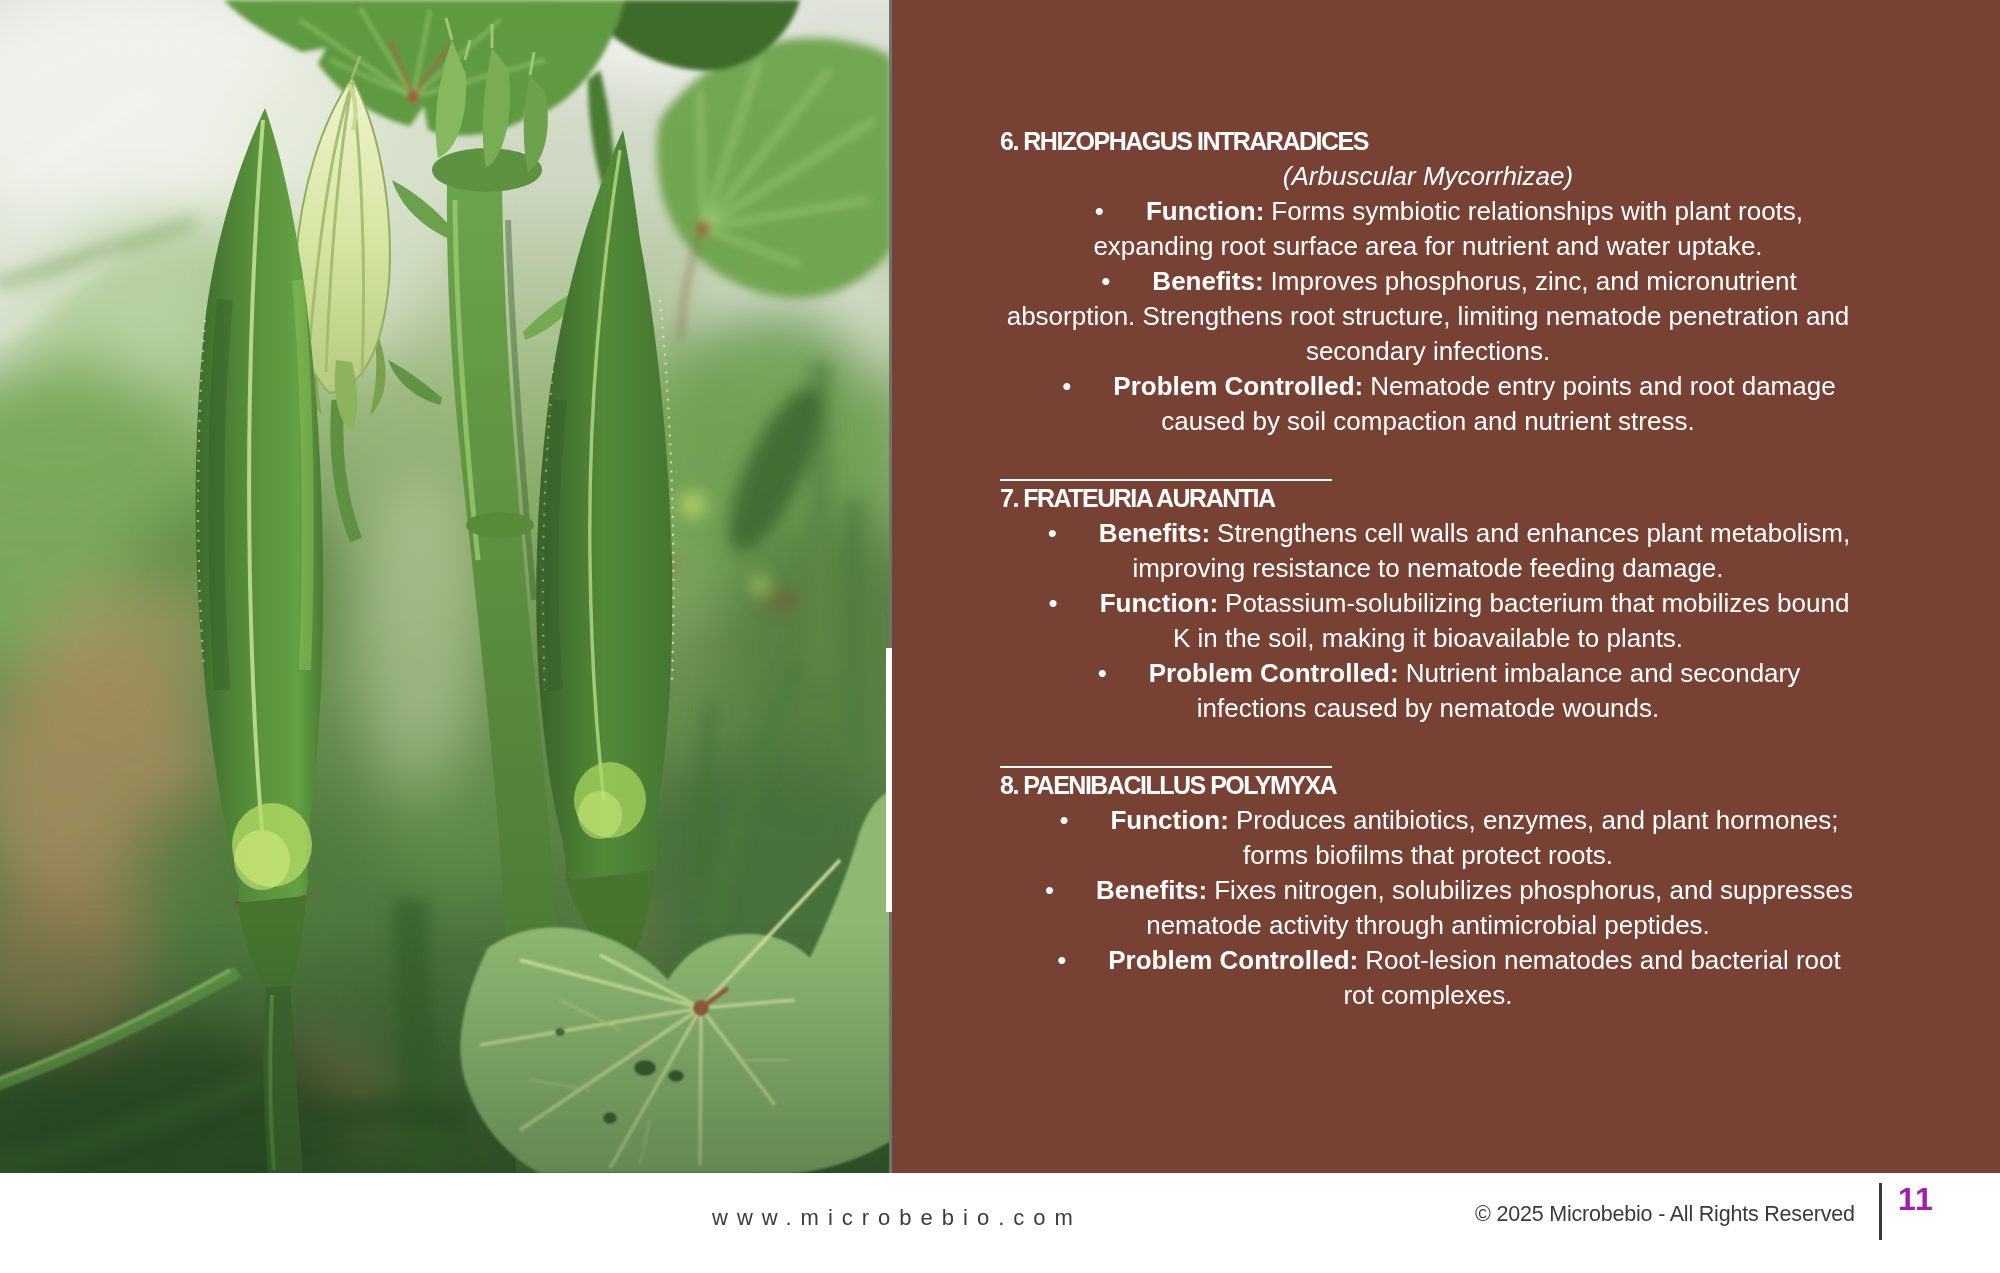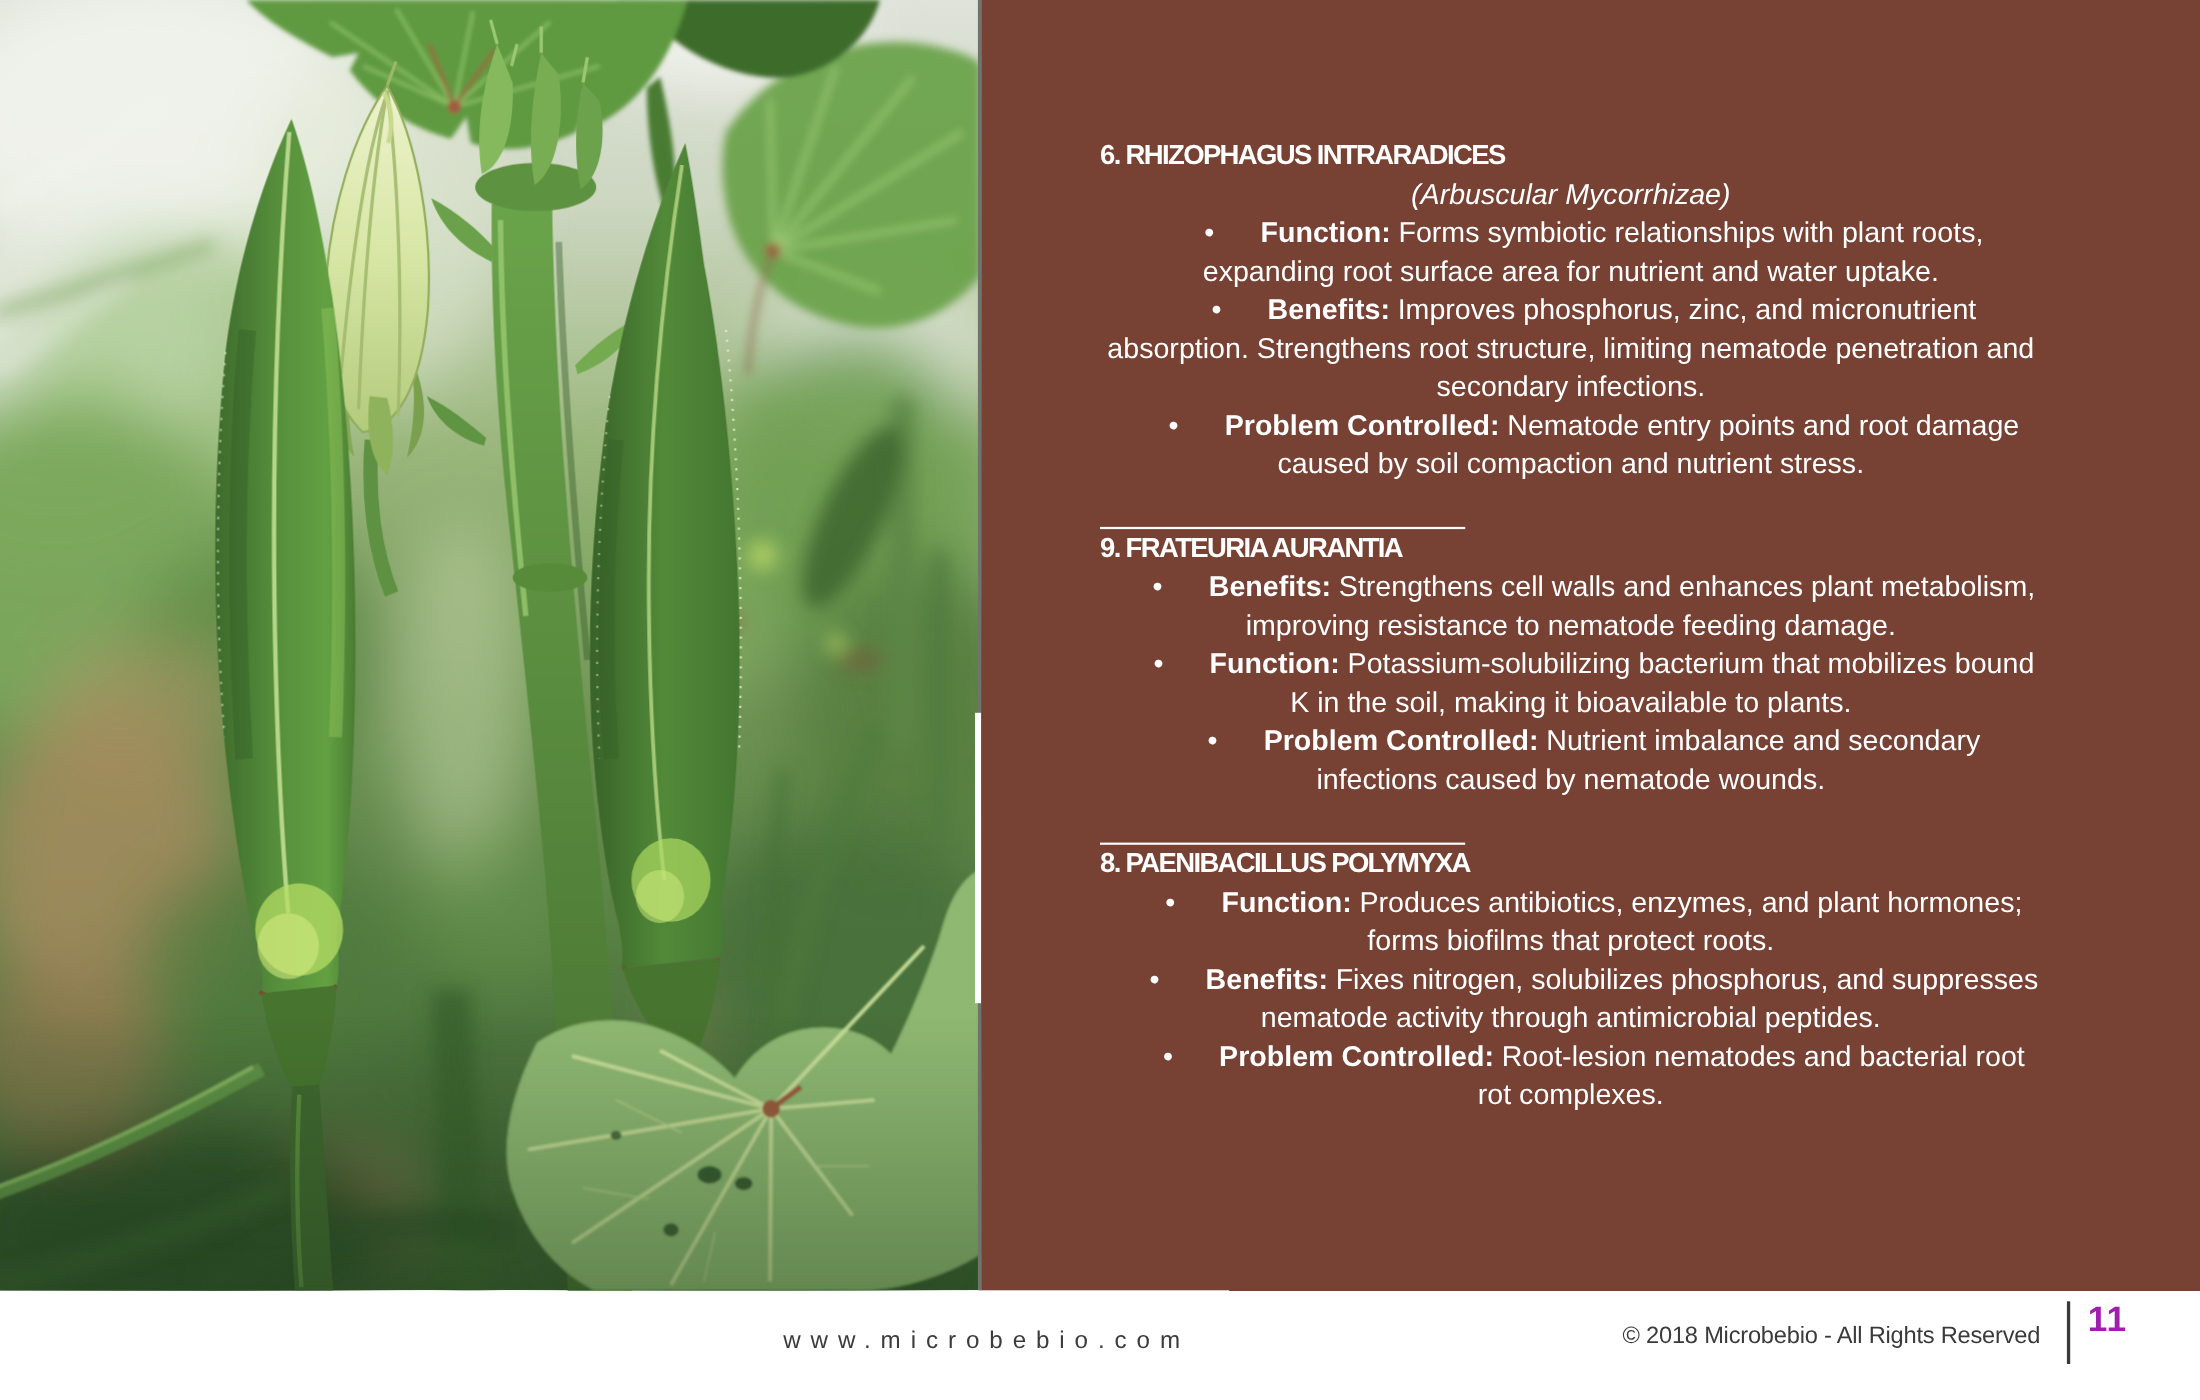--- a/index.html
+++ b/index.html
@@ -280,38 +280,38 @@
         <h2 class="sec-head">6. RHIZOPHAGUS INTRARADICES</h2>
         <p class="subhead">(Arbuscular Mycorrhizae)</p>
         <p class="li"><span class="bul">•</span><b>Function:</b><span>Forms symbiotic relationships with plant roots, expanding root surface area for nutrient and water uptake.</span></p>
         <p class="li"><span class="bul">•</span><b>Benefits:</b><span>Improves phosphorus, zinc, and micronutrient absorption. Strengthens root structure, limiting nematode penetration and secondary infections.</span></p>
         <p class="li"><span class="bul">•</span><b>Problem Controlled:</b><span>Nematode entry points and root damage caused by soil compaction and nutrient stress.</span></p>
       </section>
 
       <hr class="divider">
 
       <section class="section">
-        <h2 class="sec-head">9. FRATEURIA AURANTIA</h2>
+        <h2 class="sec-head">7. FRATEURIA AURANTIA</h2>
         <p class="li"><span class="bul">•</span><b>Benefits:</b><span>Strengthens cell walls and enhances plant metabolism, improving resistance to nematode feeding damage.</span></p>
         <p class="li"><span class="bul">•</span><b>Function:</b><span>Potassium-solubilizing bacterium that mobilizes bound K in the soil, making it bioavailable to plants.</span></p>
         <p class="li"><span class="bul">•</span><b>Problem Controlled:</b><span>Nutrient imbalance and secondary infections caused by nematode wounds.</span></p>
       </section>
 
       <hr class="divider">
 
       <section class="section">
         <h2 class="sec-head">8. PAENIBACILLUS POLYMYXA</h2>
         <p class="li"><span class="bul">•</span><b>Function:</b><span>Produces antibiotics, enzymes, and plant hormones; forms biofilms that protect roots.</span></p>
         <p class="li"><span class="bul">•</span><b>Benefits:</b><span>Fixes nitrogen, solubilizes phosphorus, and suppresses nematode activity through antimicrobial peptides.</span></p>
         <p class="li"><span class="bul">•</span><b>Problem Controlled:</b><span>Root-lesion nematodes and bacterial root rot complexes.</span></p>
       </section>
 
     </div>
   </div>
 
   <div class="footer">
     <span class="site">www.microbebio.com</span>
-    <span class="copyright">© 2018 Microbebio - All Rights Reserved</span>
+    <span class="copyright">© 2025 Microbebio - All Rights Reserved</span>
     <span class="pagebar"></span>
     <span class="pagenum">11</span>
   </div>
 
 </div>
 
 </body></html>

